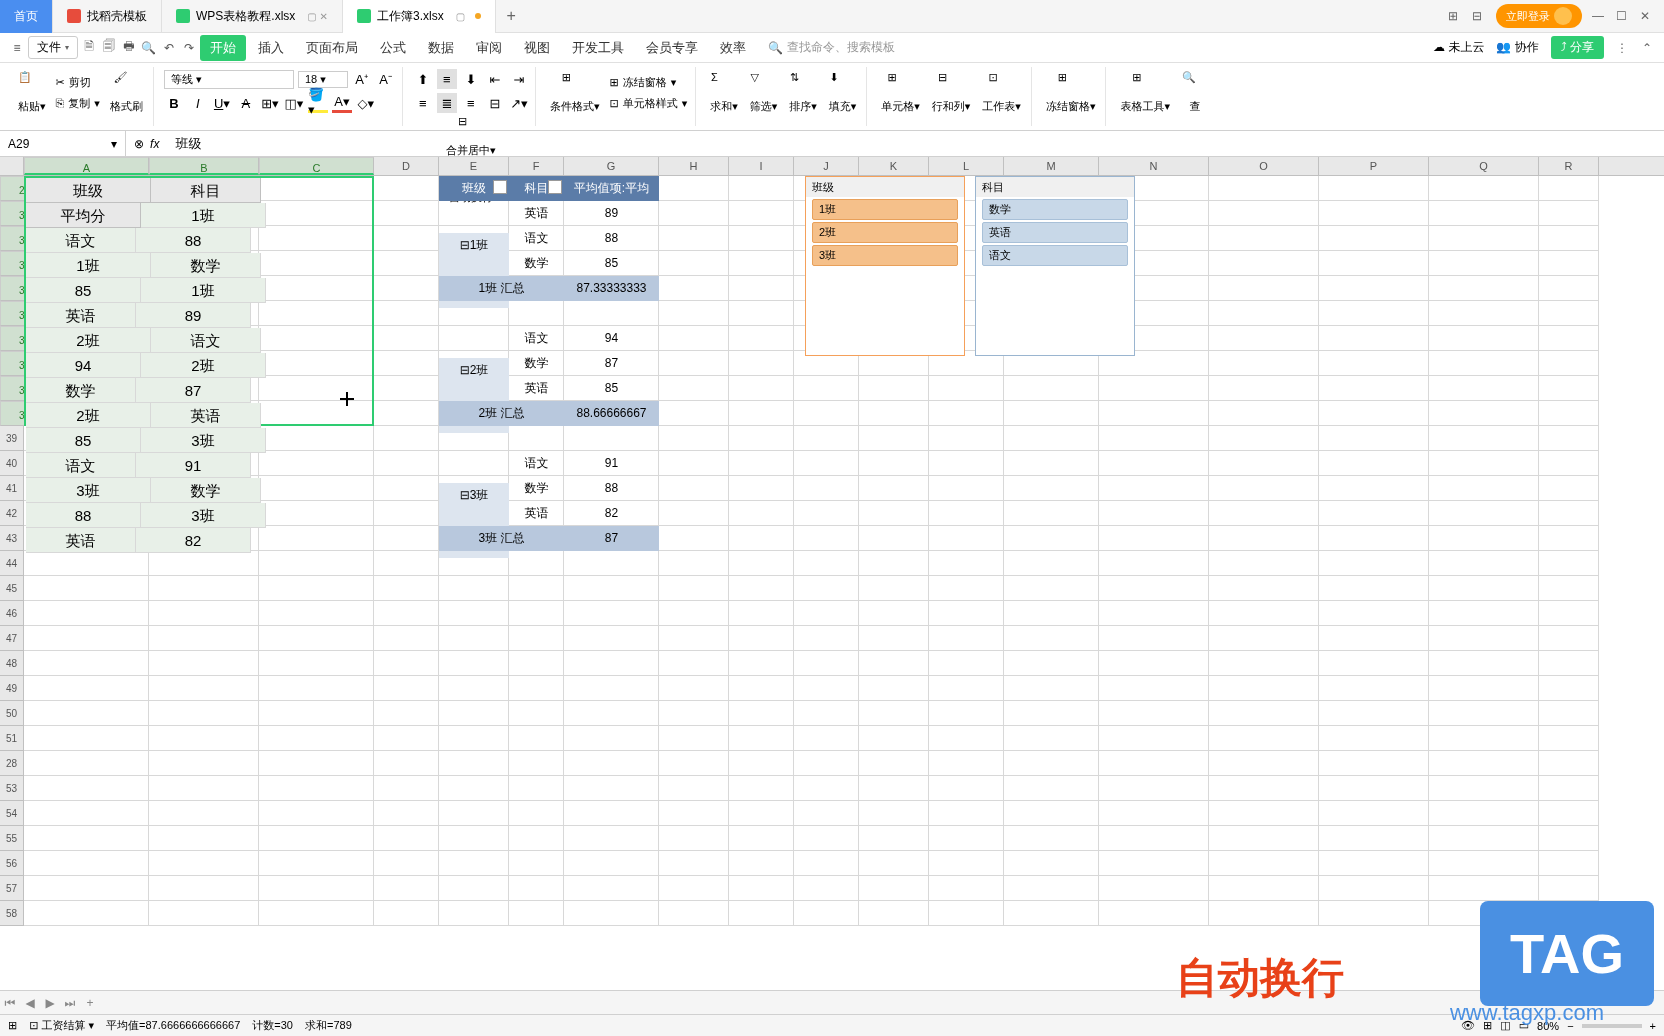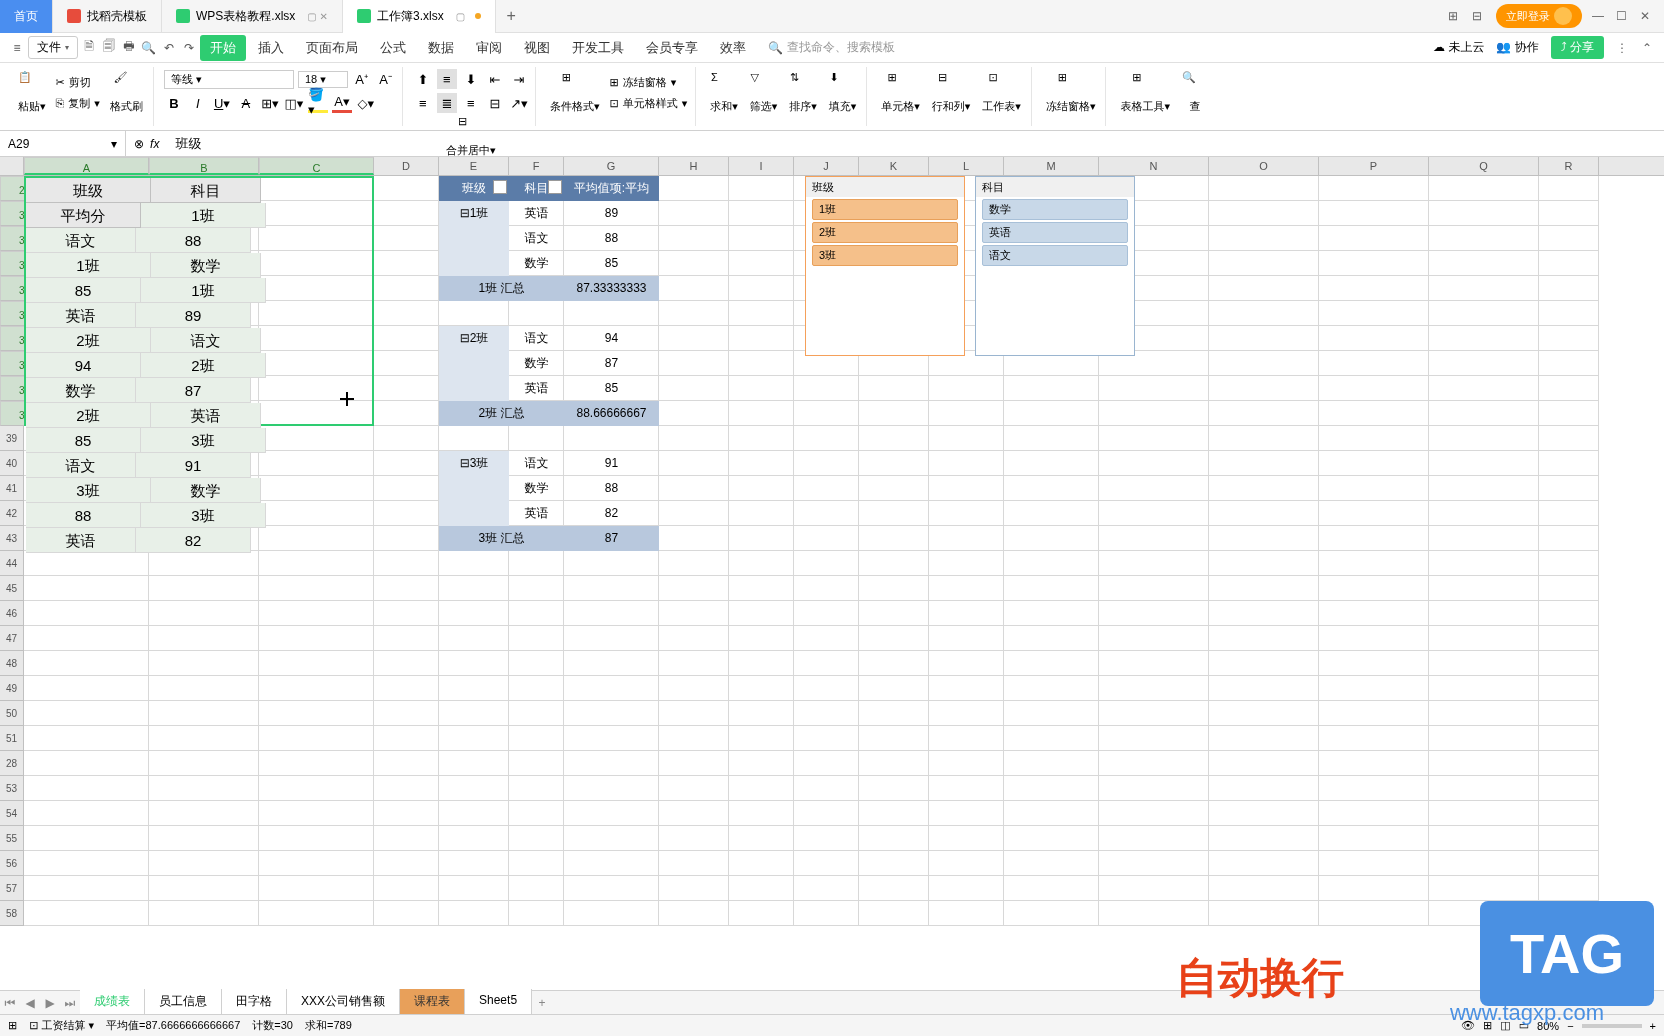--- a/index.html
+++ b/index.html
@@ -63,21 +63,21 @@
 .cells { position: absolute; top: 19px; left: 24px; }
 .cell { position: absolute; border-right: 1px solid #d8d8d8; border-bottom: 1px solid #d8d8d8; font-size: 13px; display: flex; align-items: center; justify-content: center; padding: 0 4px; }
 
 
 .datatable { position: absolute; top: 0; left: 0; border: 2px solid #2ecc71; }
 .datatable .hcell { background: #e8e8e8; font-size: 15px; font-weight: 400; text-align: center; height: 25px; line-height: 25px; border-right: 1px solid #c0c0c0; border-bottom: 1px solid #c0c0c0; float: left; }
 .datatable .dcell { font-size: 15px; text-align: center; height: 25px; line-height: 25px; border-right: 1px solid #d8d8d8; border-bottom: 1px solid #d8d8d8; float: left; background: #e8f0e8; }
 .pcell { position: absolute; height: 25px; line-height: 25px; font-size: 12px; padding: 0 6px; }
 .phead { background: #5b7ca8; color: #fff; font-weight: 500; }
 .psub { background: #b8c8dd; font-weight: 500; }
-.pgroup { background: #dde5ef; }
+.pgroup { background: #dde5ef; margin-top: 32px; }
 .filterbtn { position: absolute; right: 2px; top: 4px; width: 14px; height: 14px; background: #fff; border: 1px solid #999; font-size: 8px; text-align: center; line-height: 12px; }
 
 
 .slicer { position: absolute; border: 1px solid #d0d0d0; background: #fff; }
 .slicer.orange { border-color: #f5a05a; }
 .slicer.blue { border-color: #9ab5d0; }
 .slicerhead { height: 20px; background: #f0f0f0; padding: 0 6px; font-size: 11px; display: flex; align-items: center; }
 .sliceritem { margin: 2px 6px; padding: 2px 6px; font-size: 11px; border-radius: 2px; cursor: pointer; }
 .slicer.orange .sliceritem { background: #f5c08a; border: 1px solid #e8a05a; }
 .slicer.blue .sliceritem { background: #c8d8e8; border: 1px solid #a8c0d8; }
@@ -1010,28 +1010,20 @@
   </div>
 
   <div class="cursor-cross" style="left:339px;top:234px"></div>
 </div>
 
 <div class="sheettabs">
   <span class="navbtn">⏮</span>
   <span class="navbtn">◀</span>
   <span class="navbtn">▶</span>
   <span class="navbtn">⏭</span>
-  <div id="sheettabs" style="display:flex">
-      <div class="sheettab active">成绩表</div>
-      <div class="sheettab">员工信息</div>
-      <div class="sheettab">田字格</div>
-      <div class="sheettab">XXX公司销售额</div>
-      <div class="sheettab hl">课程表</div>
-      <div class="sheettab">Sheet5</div>
-    </div>
   <span class="navbtn">+</span>
 </div>
 
 <div class="statusbar">
   <span>⊞</span>
   <span>⊡ <span>工资结算</span> ▾</span>
   <span>平均值=87.6666666666667</span>
   <span>计数=30</span>
   <span>求和=789</span>
   <div class="statusright">

